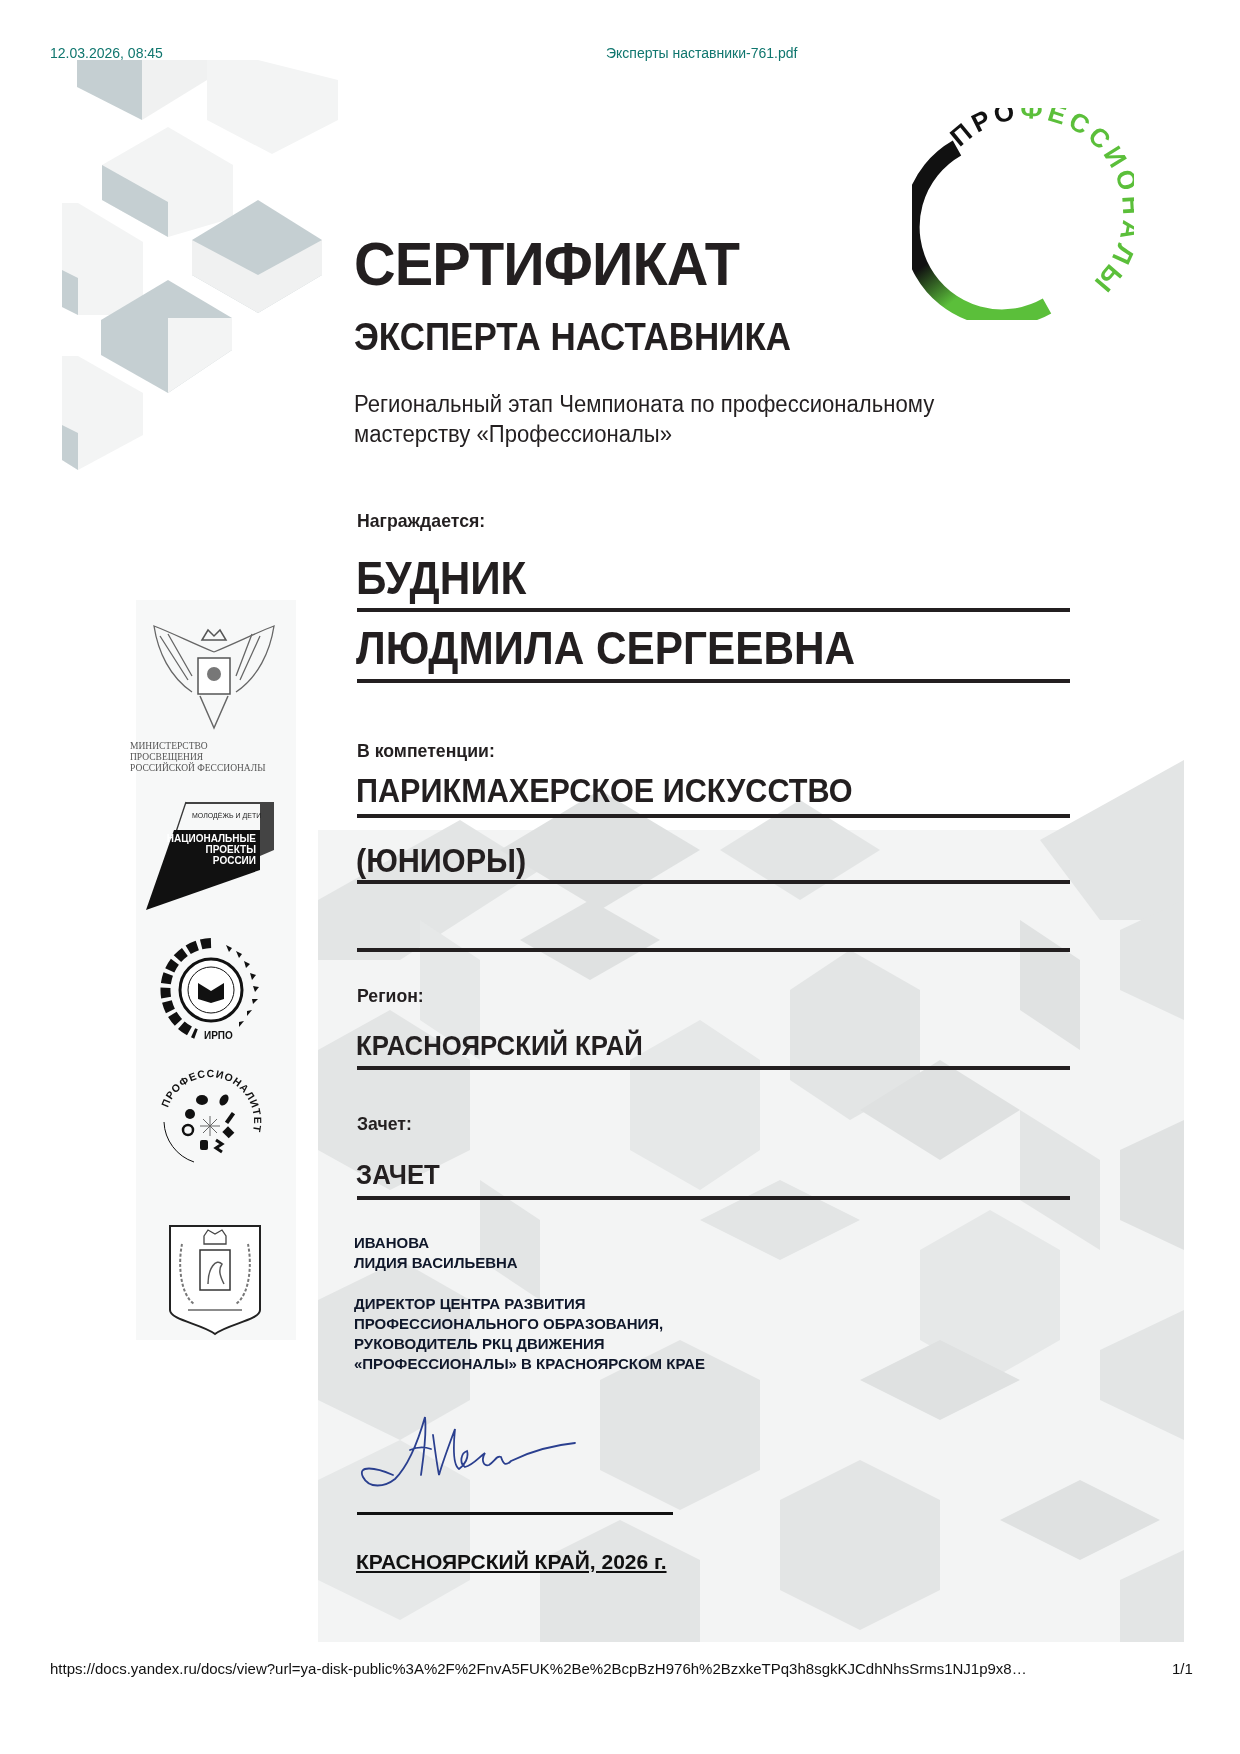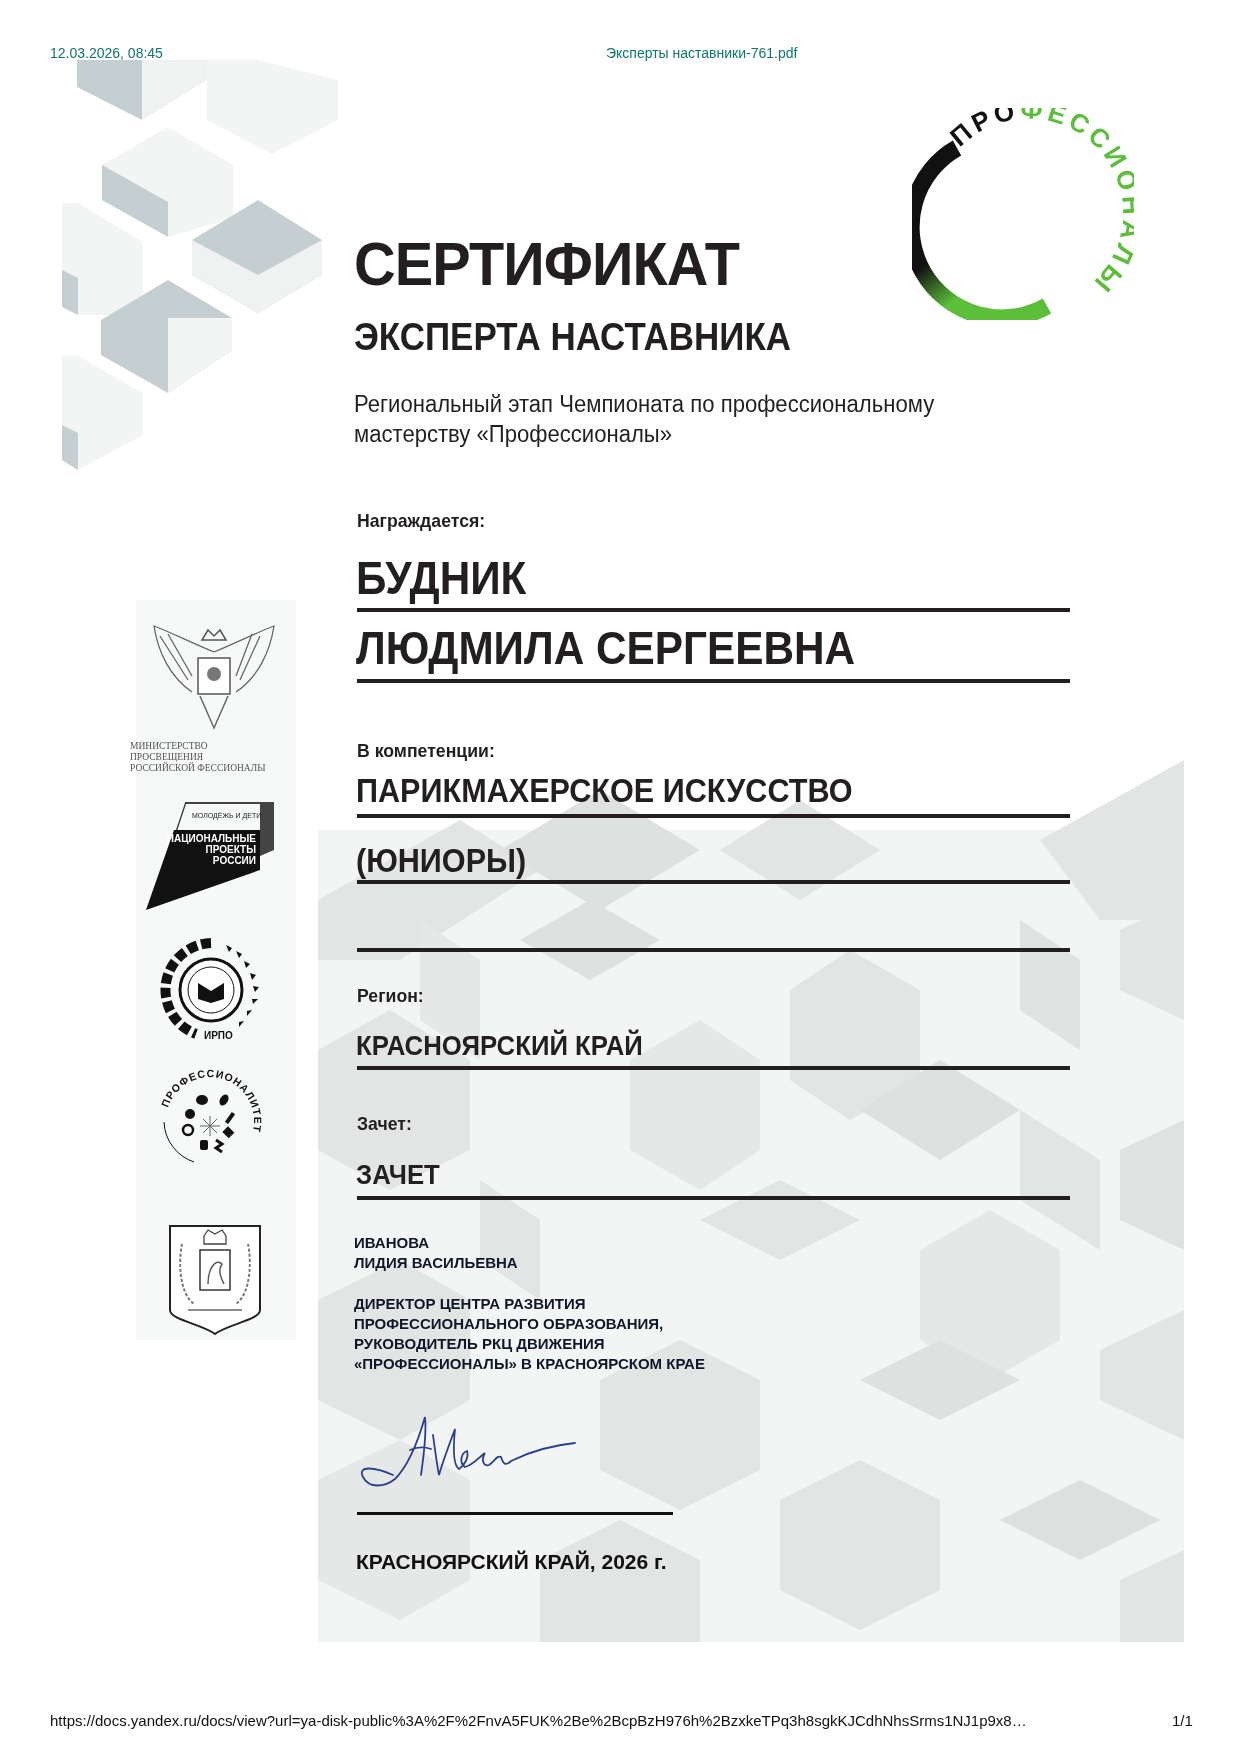--- a/index.html
+++ b/index.html
@@ -1,39 +1,39 @@
 <!DOCTYPE html>
 <html><head>
 <meta charset="utf-8">
 <style>
   html, body { margin: 0; padding: 0; }
   body {
     width: 1240px; height: 1754px; position: relative; overflow: hidden;
     background: #ffffff; font-family: "Liberation Sans", sans-serif; color: #231f20;
   }
   .hdr { position: absolute; top: 33px; font-size: 14px; color: #0f766e; font-family: "Liberation Sans", sans-serif; margin-top: 12px; }
-  .ftr { position: absolute; top: 1712px; font-size: 15px; color: #111; font-family: "Liberation Sans", sans-serif; white-space: nowrap; }
+  .ftr { position: absolute; top: 1660px; font-size: 15px; color: #111; font-family: "Liberation Sans", sans-serif; white-space: nowrap; }
 
   .bgpattern { position: absolute; left: 0; top: 0; width: 1240px; height: 1754px; pointer-events: none; }
 
   .logo-pro { position: absolute; left: 912px; top: 108px; width: 222px; height: 212px; }
 
   .title { position: absolute; left: 354px; top: 228px; font-size: 62px; font-weight: bold; letter-spacing: -1px; color: #231f20; transform: scaleX(0.93); transform-origin: left; white-space: nowrap; }
   .subtitle { position: absolute; left: 354px; top: 316px; font-size: 38px; font-weight: bold; color: #231f20; transform: scaleX(0.92); transform-origin: left; white-space: nowrap; }
   .intro { position: absolute; left: 354px; top: 389px; font-size: 23.5px; line-height: 30px; color: #231f20; transform: scaleX(0.94); transform-origin: left; white-space: nowrap; }
 
   .label { position: absolute; left: 357px; font-size: 19px; font-weight: bold; color: #231f20; transform: scaleX(0.93); transform-origin: left; white-space: nowrap; }
   .big { position: absolute; left: 356px; font-size: 47px; font-weight: bold; color: #231f20; transform: scaleX(0.9); transform-origin: left; white-space: nowrap; }
   .mid { position: absolute; left: 356px; font-size: 34px; font-weight: bold; color: #231f20; transform: scaleX(0.9); transform-origin: left; white-space: nowrap; }
   .val { position: absolute; left: 356px; font-size: 28px; font-weight: bold; color: #231f20; transform: scaleX(0.92); transform-origin: left; white-space: nowrap; }
   .rule { position: absolute; left: 357px; width: 713px; height: 4px; background: #231f20; }
 
   .sig-text { position: absolute; left: 354px; font-size: 15px; font-weight: bold; line-height: 20px; color: #0f172a; white-space: nowrap; }
   .sig-line { position: absolute; left: 357px; top: 1512px; width: 316px; height: 3px; background: #111; }
-  .place { position: absolute; left: 356px; top: 1550px; font-size: 21px; font-weight: bold; color: #111; white-space: nowrap; }
+  .place { position: absolute; left: 356px; top: 1550px; font-size: 21px; font-weight: bold; color: #111; white-space: nowrap; text-decoration: underline; }
 
   .side-logo { position: absolute; }
   .min-text { position: absolute; left: 130px; top: 741px; width: 140px; text-align: left; font-family: "Liberation Serif", serif; font-size: 9.5px; line-height: 11px; color: #555; }
 </style>
 </head>
 <body>
 
 <div class="hdr" style="left:50px;">12.03.2026, 08:45</div>
 <div class="hdr" style="left:606px;">Эксперты наставники-761.pdf</div>
 

